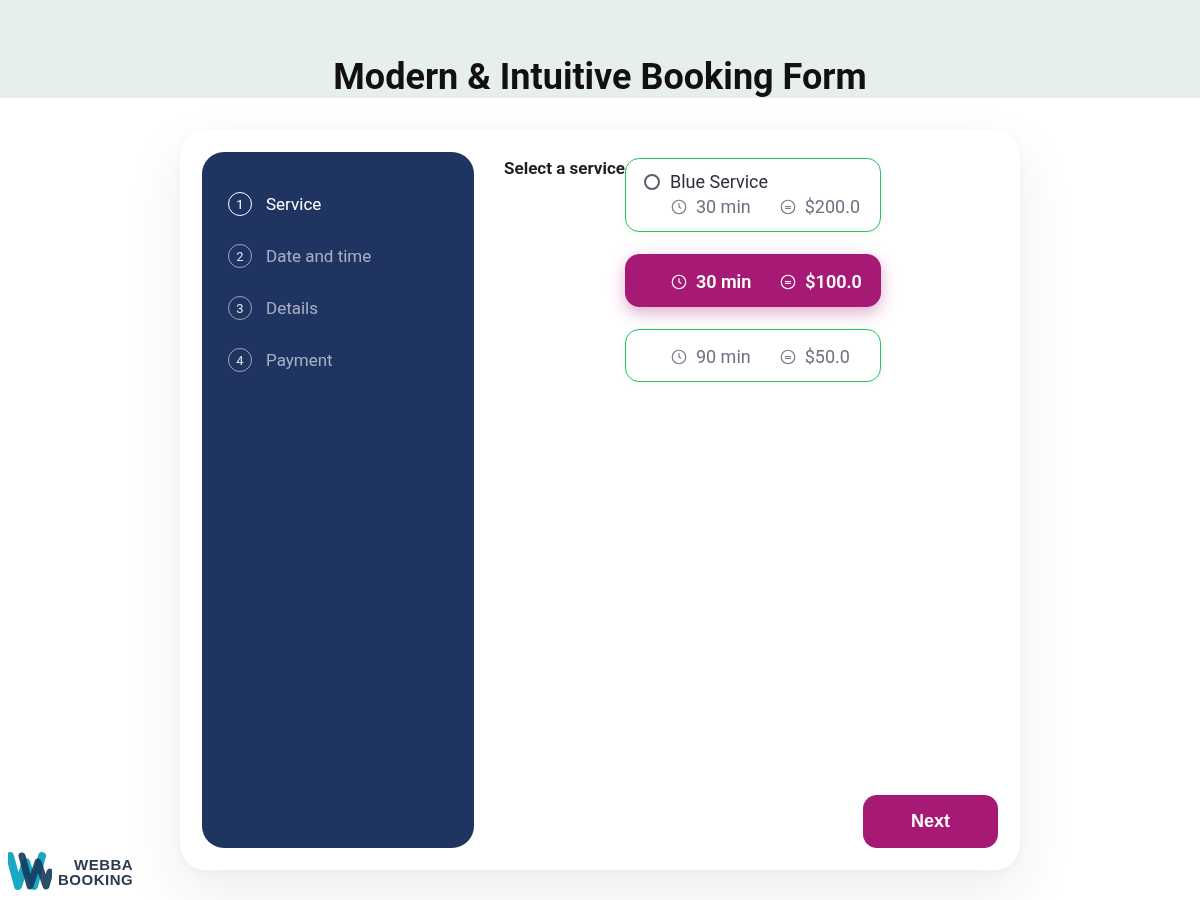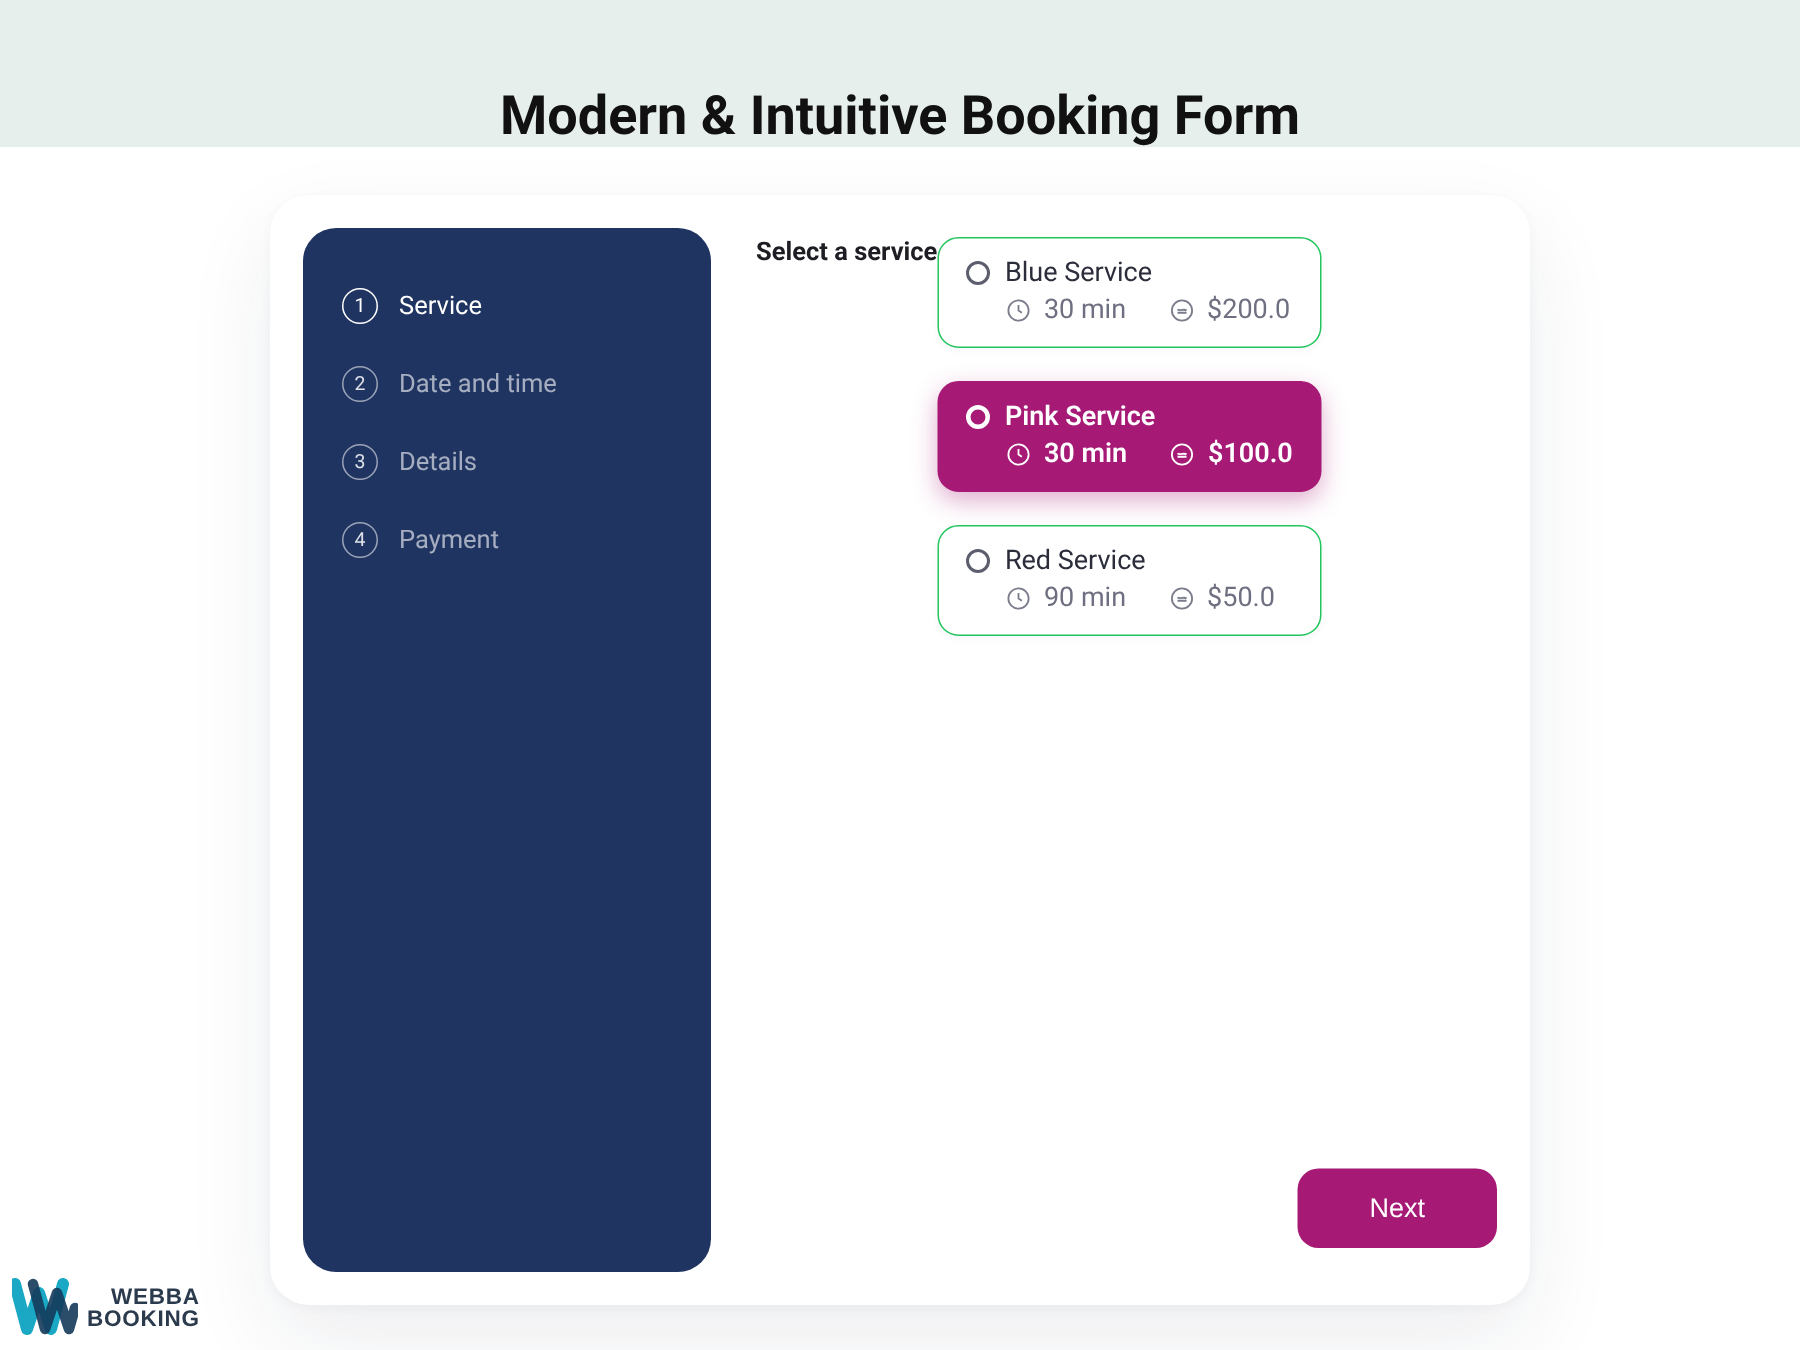--- a/index.html
+++ b/index.html
@@ -82,27 +82,27 @@
     box-shadow: 0 6px 16px rgba(166,26,118,0.35);
   }
   .svc.selected .radio {
     border-color:#fff; border-width:3px;
   }
   .svc.selected .name { color:#fff; font-weight:600; }
   .svc.selected .meta { color:#fff; font-weight:600; }
   .svc.selected .meta svg { stroke:#fff; }
 
   .next-btn {
-    position:absolute; right:0; bottom:16px;
+    position:absolute; right:0; bottom:0;
     background:#a61a76;
     color:#fff;
     border:none;
     border-radius:14px;
     padding: 16px 48px;
-    font-size:18px; font-weight:400;
+    font-size:18px; font-weight:700;
     cursor:pointer;
   }
 
   .brand {
     position:absolute;
     left:8px; bottom:8px;
     display:flex; align-items:center; gap:6px;text-align:right;
   }
   .brand-text {
     font-family: Arial, sans-serif;
@@ -164,47 +164,39 @@
               <svg viewBox="0 0 24 24" fill="none" stroke-width="1.6">
                   <circle cx="12" cy="12" r="9"></circle>
                   <path d="M8 11c2 2 6-1 8 1M8 14h8"></path>
                 </svg>
               <span>$200.0</span>
             </span>
           </div>
         </div>
 
         <div class="svc selected">
-          <div class="row1">
-            <span class="radio"></span>
-            <span class="name">Pink Service</span>
-          </div>
           <div class="row2">
             <span class="meta">
               <svg viewBox="0 0 24 24" fill="none" stroke-width="1.6">
                   <circle cx="12" cy="12" r="9"></circle>
                   <path d="M12 7v5l3 2"></path>
                 </svg>
               <span>30 min</span>
             </span>
             <span class="meta">
               <svg viewBox="0 0 24 24" fill="none" stroke-width="1.6">
                   <circle cx="12" cy="12" r="9"></circle>
                   <path d="M8 11c2 2 6-1 8 1M8 14h8"></path>
                 </svg>
               <span>$100.0</span>
             </span>
           </div>
         </div>
 
         <div class="svc">
-          <div class="row1">
-            <span class="radio"></span>
-            <span class="name">Red Service</span>
-          </div>
           <div class="row2">
             <span class="meta">
               <svg viewBox="0 0 24 24" fill="none" stroke-width="1.6">
                   <circle cx="12" cy="12" r="9"></circle>
                   <path d="M12 7v5l3 2"></path>
                 </svg>
               <span>90 min</span>
             </span>
             <span class="meta">
               <svg viewBox="0 0 24 24" fill="none" stroke-width="1.6">

